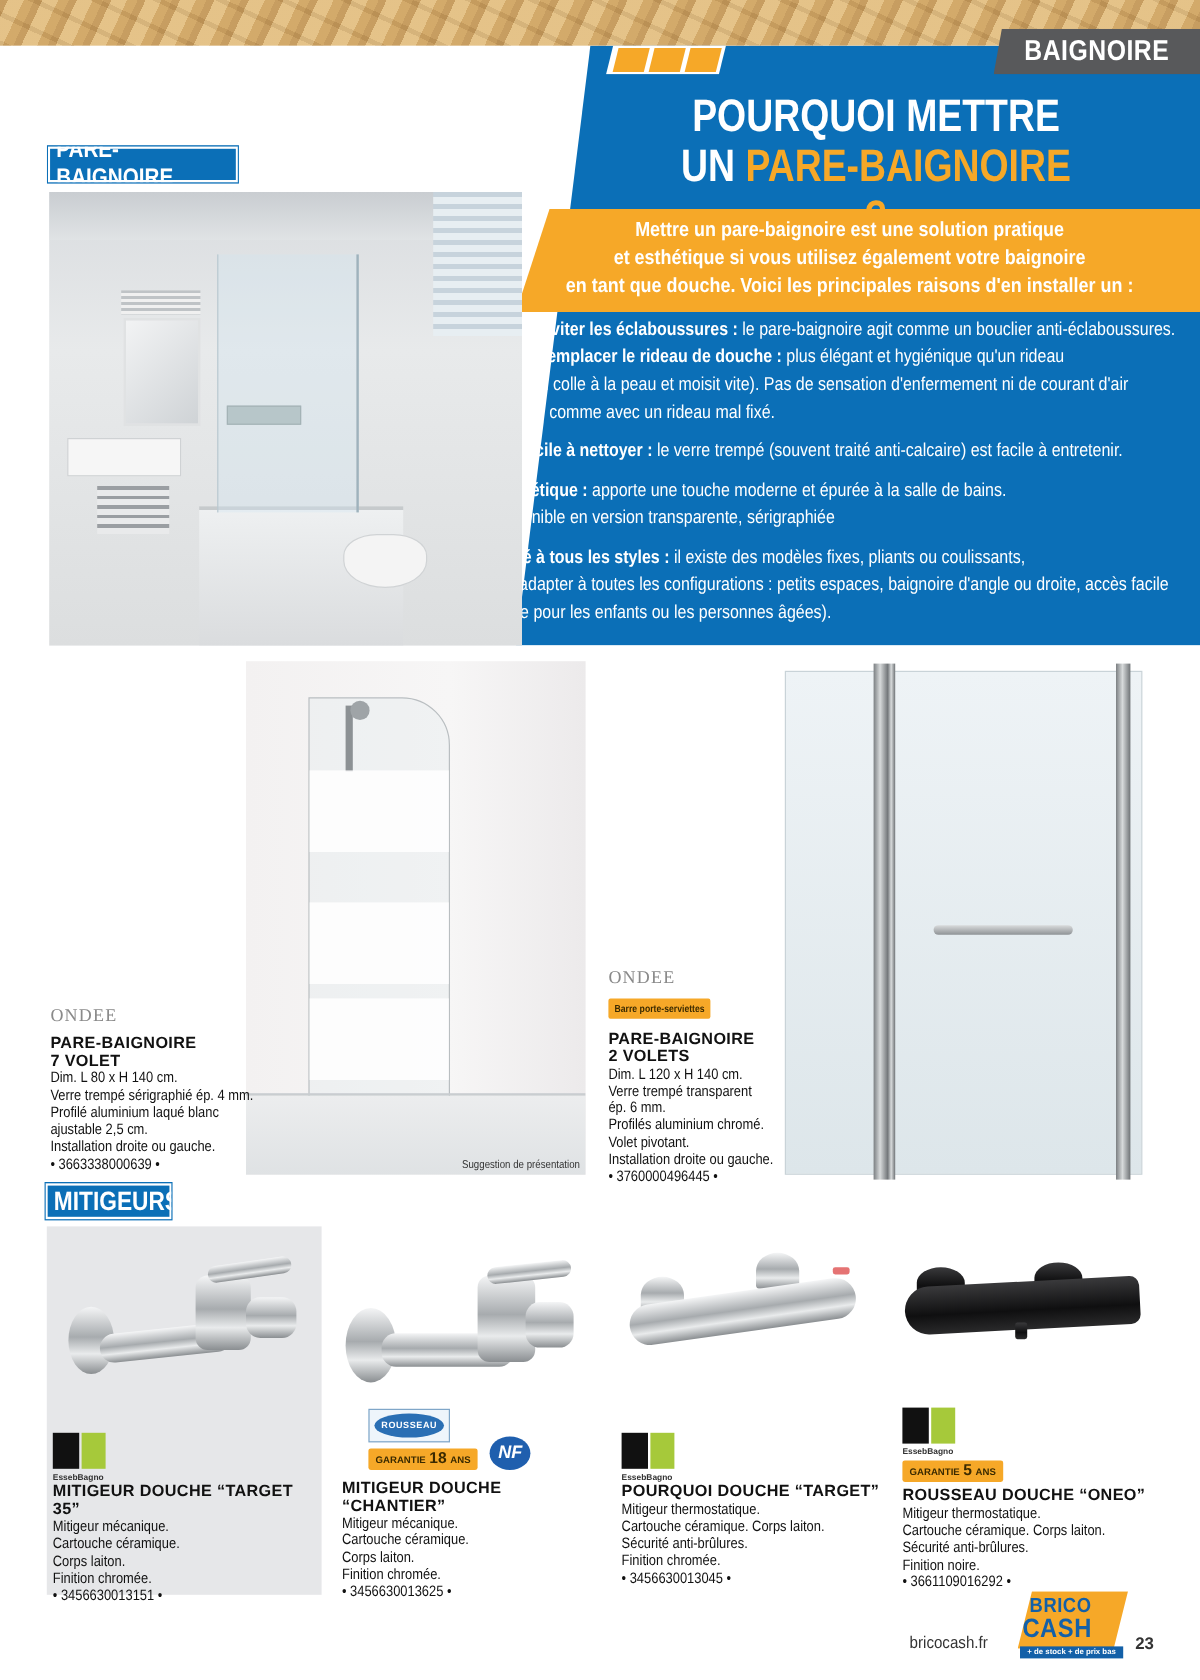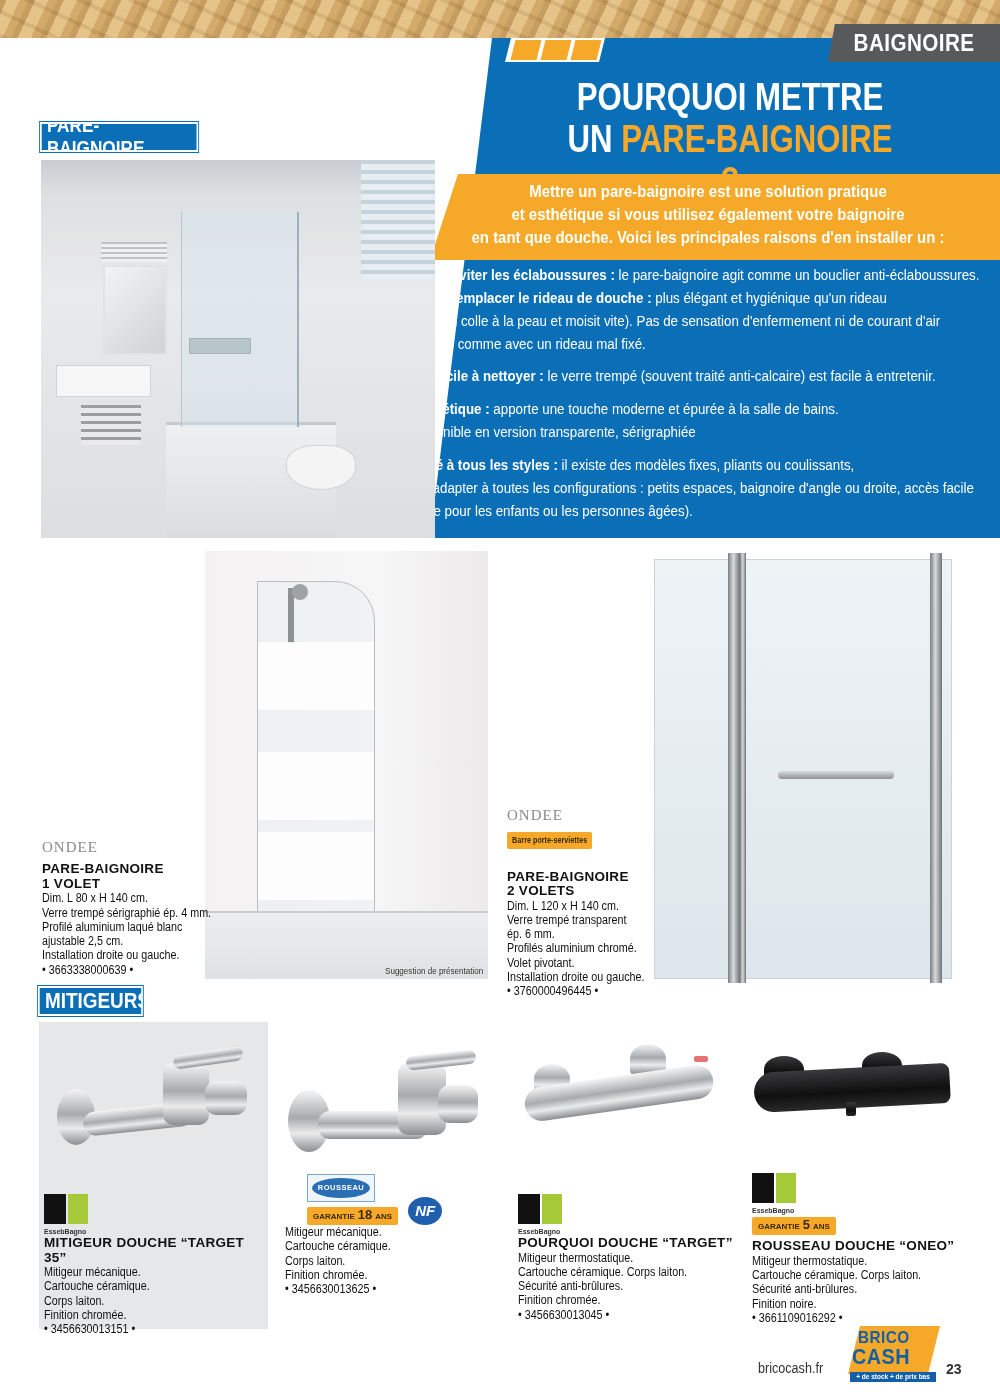--- a/index.html
+++ b/index.html
@@ -166,40 +166,40 @@
     <div class="v1-band" style="top:170px;"></div>
     <div class="v1-band" style="top:250px;"></div>
   </div>
   <div class="v1-tub"></div>
 </div>
 <div class="abs suggest">Suggestion de présentation</div>
 
 <div class="prod" style="left:42px; top:840px; width:200px;">
   <div class="brand-ondee" style="margin-bottom:8px;">ONDEE</div>
   <div class="ptitle">PARE-BAIGNOIRE</div>
-  <div class="ptitle">1 VOLET</div>
+  <div class="ptitle">7 VOLET</div>
   <div class="pline">Dim. L 80 x H 140 cm.</div>
   <div class="pline">Verre trempé sérigraphié ép. 4 mm.</div>
   <div class="pline">Profilé aluminium laqué blanc</div>
   <div class="pline">ajustable 2,5 cm.</div>
   <div class="pline">Installation droite ou gauche.</div>
   <div class="pline">• 3663338000639 •</div>
 </div>
 
 <div class="abs photo-volet2">
   <div class="v2-glass"></div>
   <div class="v2-post" style="left:80px;"></div>
   <div class="v2-post" style="left:92px; width:6px;"></div>
   <div class="v2-post" style="left:282px;"></div>
   <div class="v2-bar"></div>
 </div>
 
 <div class="prod" style="left:507px; top:808px; width:140px;">
   <div class="brand-ondee" style="margin-bottom:10px;">ONDEE</div>
-  <div style="margin-bottom:21px;"><span class="badge-small">Barre porte-serviettes</span></div>
+  <div style="margin-bottom:10px;"><span class="badge-small">Barre porte-serviettes</span></div>
   <div class="ptitle">PARE-BAIGNOIRE</div>
   <div class="ptitle">2 VOLETS</div>
   <div class="pline">Dim. L 120 x H 140 cm.</div>
   <div class="pline">Verre trempé transparent</div>
   <div class="pline">ép. 6 mm.</div>
   <div class="pline">Profilés aluminium chromé.</div>
   <div class="pline">Volet pivotant.</div>
   <div class="pline">Installation droite ou gauche.</div>
   <div class="pline">• 3760000496445 •</div>
 </div>
@@ -259,20 +259,21 @@
           <span>ROUSSEAU</span>
         </div>
       <div class="badge-garantie" style="margin-top:5px;">
         <span>GARANTIE</span>
           <span class="gnum">18</span>
           <span>ANS</span>
       </div>
     </div>
     <div class="nf-logo">NF</div>
   </div>
+  <div class="ptitle" style="margin-top:8px;">MITIGEUR DOUCHE “CHANTIER”</div>
   <div class="pline">Mitigeur mécanique.</div>
   <div class="pline">Cartouche céramique.</div>
   <div class="pline">Corps laiton.</div>
   <div class="pline">Finition chromée.</div>
   <div class="pline">• 3456630013625 •</div>
 </div>
 
 <div class="prod" style="left:518px; top:1194px; width:220px;">
   <div class="eb-logo">
     <div class="eb-e"></div>

